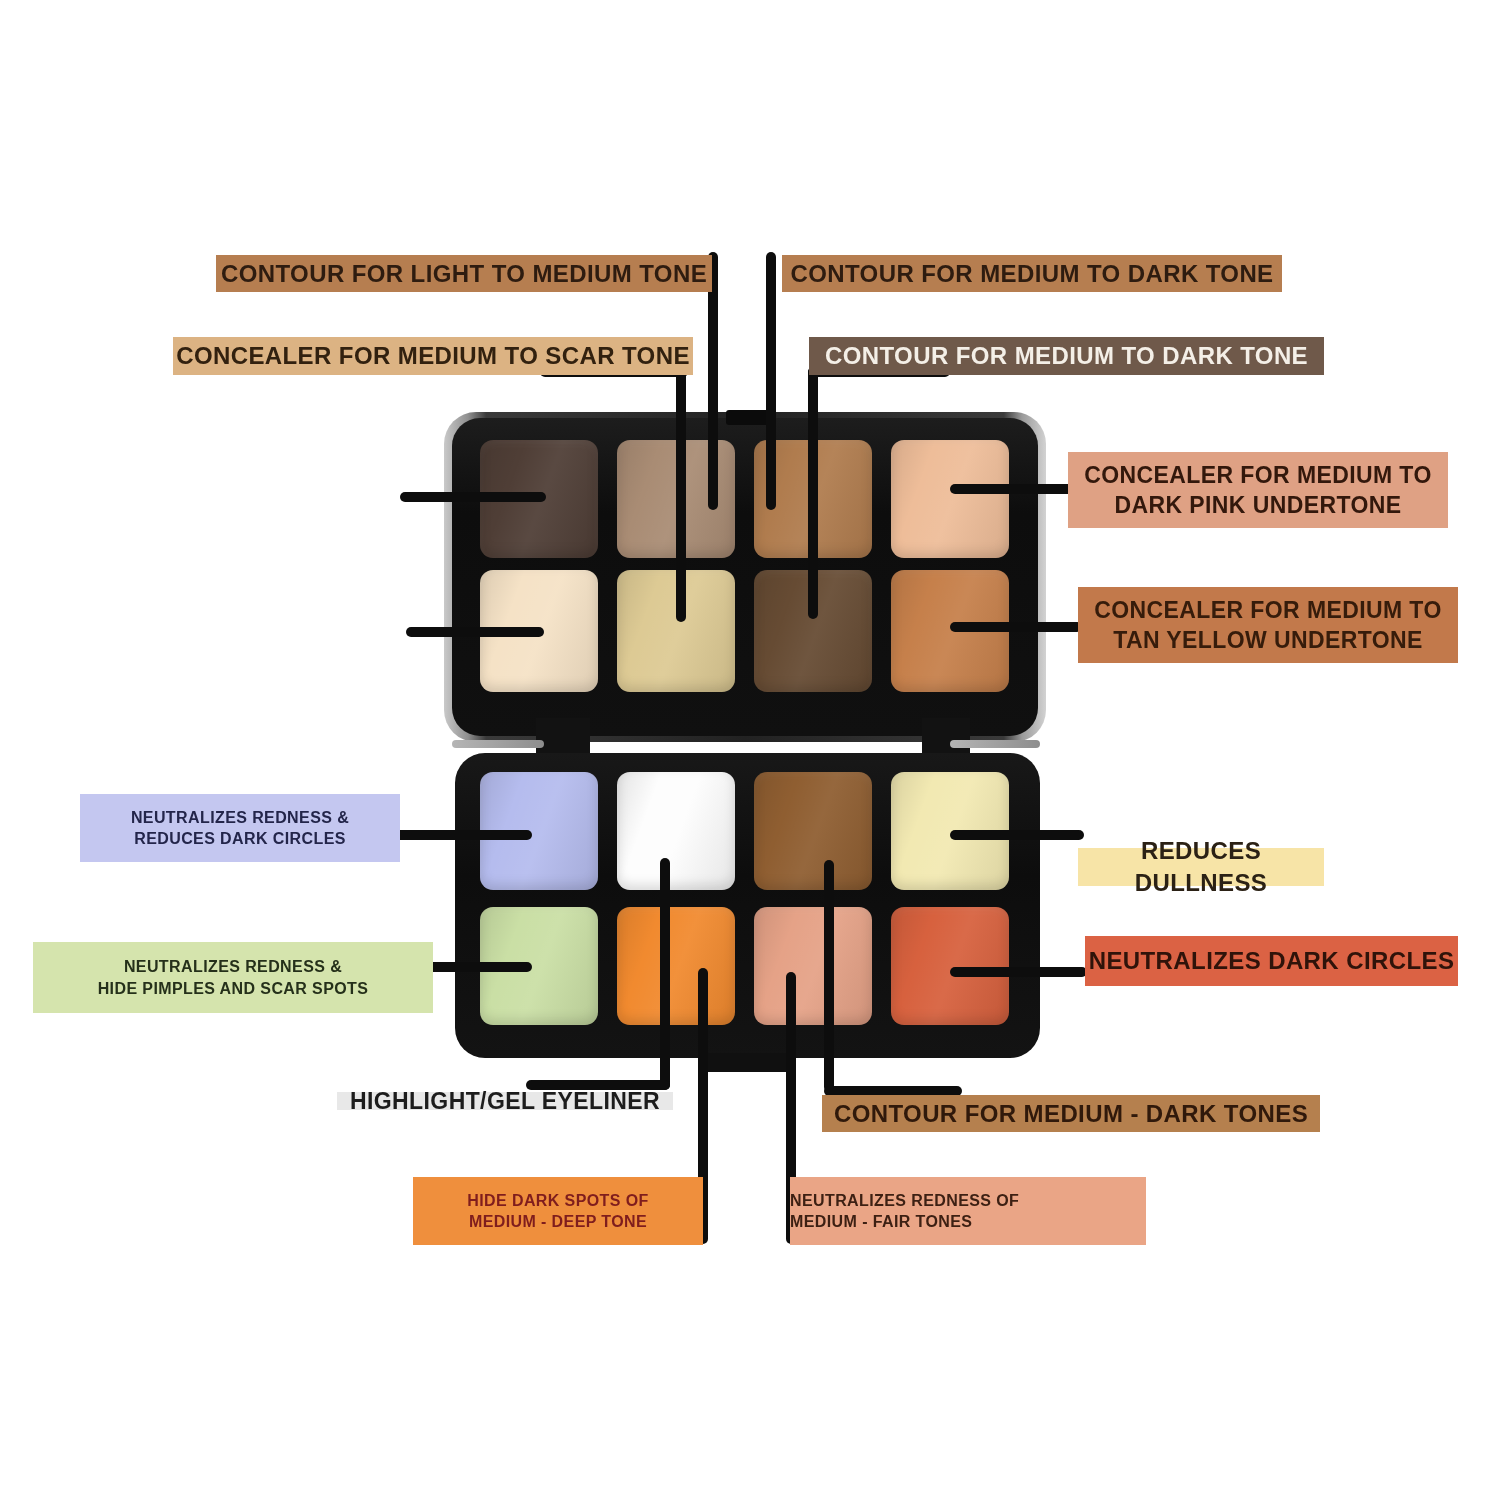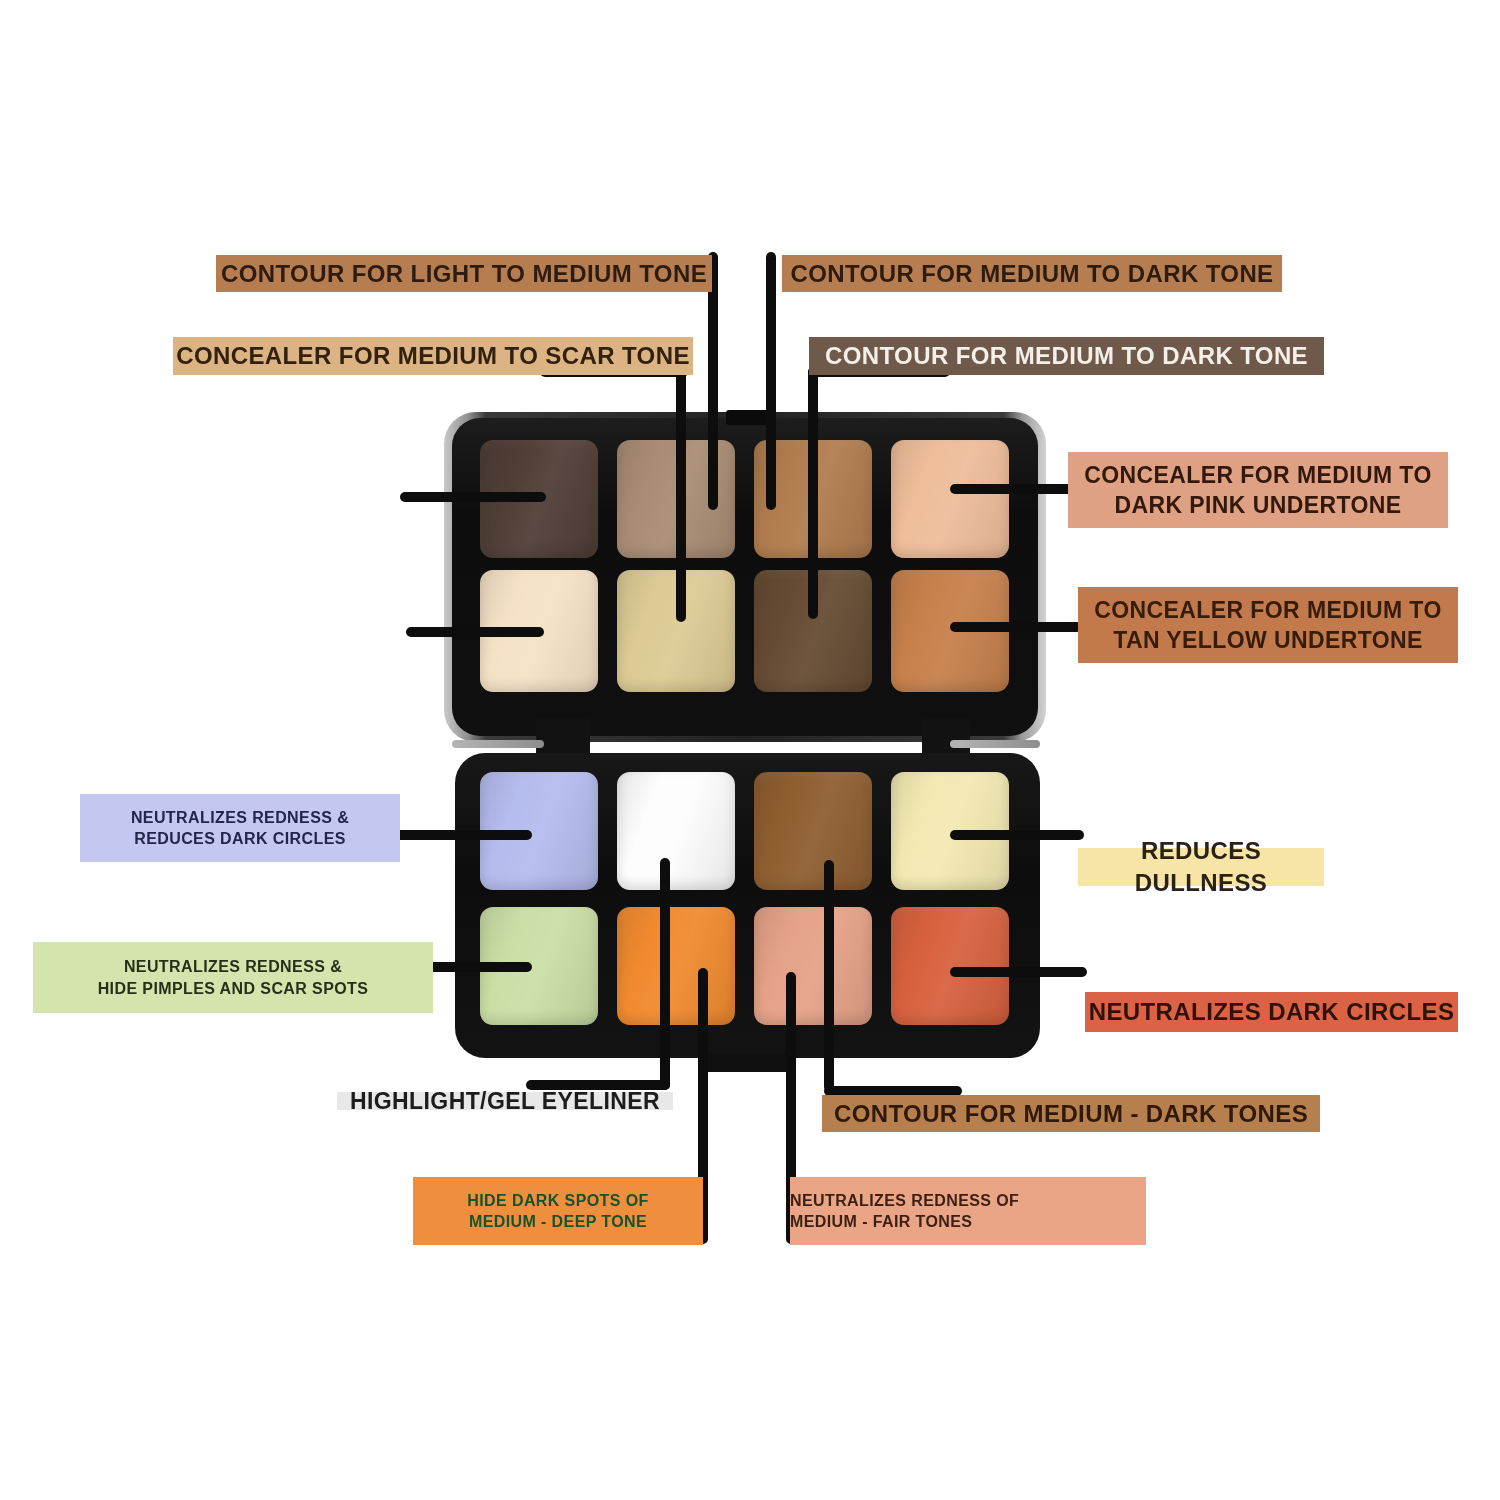--- a/index.html
+++ b/index.html
@@ -34,21 +34,21 @@
   .lb2{left:782px;top:255px;width:500px;height:37px;}
   .lb3{left:173px;top:337px;width:520px;height:38px;}
   .lb4{left:809px;top:337px;width:515px;height:38px;}
   .lb5{left:62px;top:477px;width:346px;height:38px;}
   .lb6{left:1068px;top:452px;width:380px;height:76px;}
   .lb7{left:175px;top:614px;width:240px;height:38px;}
   .lb8{left:1078px;top:587px;width:380px;height:76px;}
   .lb9{left:80px;top:794px;width:320px;height:68px;}
   .lb10{left:1078px;top:804px;width:246px;height:38px;margin-top:44px;}
   .lb11{left:33px;top:942px;width:400px;height:71px;}
-  .lb12{left:1085px;top:992px;width:373px;height:40px;}
+  .lb12{left:1085px;top:936px;width:373px;height:50px;}
   .lb13{left:337px;top:1092px;width:336px;height:18px;}
   .lb14{left:822px;top:1095px;width:498px;height:37px;}
   .lb15{left:413px;top:1177px;width:290px;height:68px;}
   .lb16{left:790px;top:1177px;width:356px;height:68px;justify-content:flex-start;text-align:left;box-sizing:border-box;}
 </style>
 </head>
 <body>
 
 <div class="stage">
 
@@ -112,17 +112,17 @@
   <div class="label lb8 fs23" style="background-color: rgb(194, 121, 75); color: rgb(54, 28, 11);">CONCEALER FOR MEDIUM TO
 TAN YELLOW UNDERTONE</div>
   <div class="label lb9 fs22" style="background-color: rgb(196, 199, 240); color: rgb(35, 37, 74);">NEUTRALIZES REDNESS &amp;
 REDUCES DARK CIRCLES</div>
   <div class="label lb10 fs24" style="background-color: rgb(247, 228, 167); color: rgb(43, 33, 21);">REDUCES DULLNESS</div>
   <div class="label lb11 fs22" style="background-color: rgb(213, 228, 173); color: rgb(37, 48, 26);">NEUTRALIZES REDNESS &amp;
 HIDE PIMPLES AND SCAR SPOTS</div>
   <div class="label lb12 fs24" style="background-color: rgb(219, 98, 68); color: rgb(47, 19, 10);">NEUTRALIZES DARK CIRCLES</div>
   <div class="label lb13 fs23" style="background-color: rgb(232, 232, 232); color: rgb(28, 28, 28);">HIGHLIGHT/GEL EYELINER</div>
   <div class="label lb14 fs24" style="background-color: rgb(181, 128, 78); color: rgb(48, 25, 11);">CONTOUR FOR MEDIUM - DARK TONES</div>
-  <div class="label lb15 fs22" style="background-color: rgb(239, 143, 61); color: #14532d;">HIDE DARK SPOTS OF
+  <div class="label lb15 fs22" style="background-color: rgb(239, 143, 61); color: #7f1d1d;">HIDE DARK SPOTS OF
 MEDIUM - DEEP TONE</div>
   <div class="label lb16 fs22" style="background-color: rgb(234, 165, 134); color: rgb(61, 32, 19);">NEUTRALIZES REDNESS OF
 MEDIUM - FAIR TONES</div>
 </div>
 
 </body></html>

